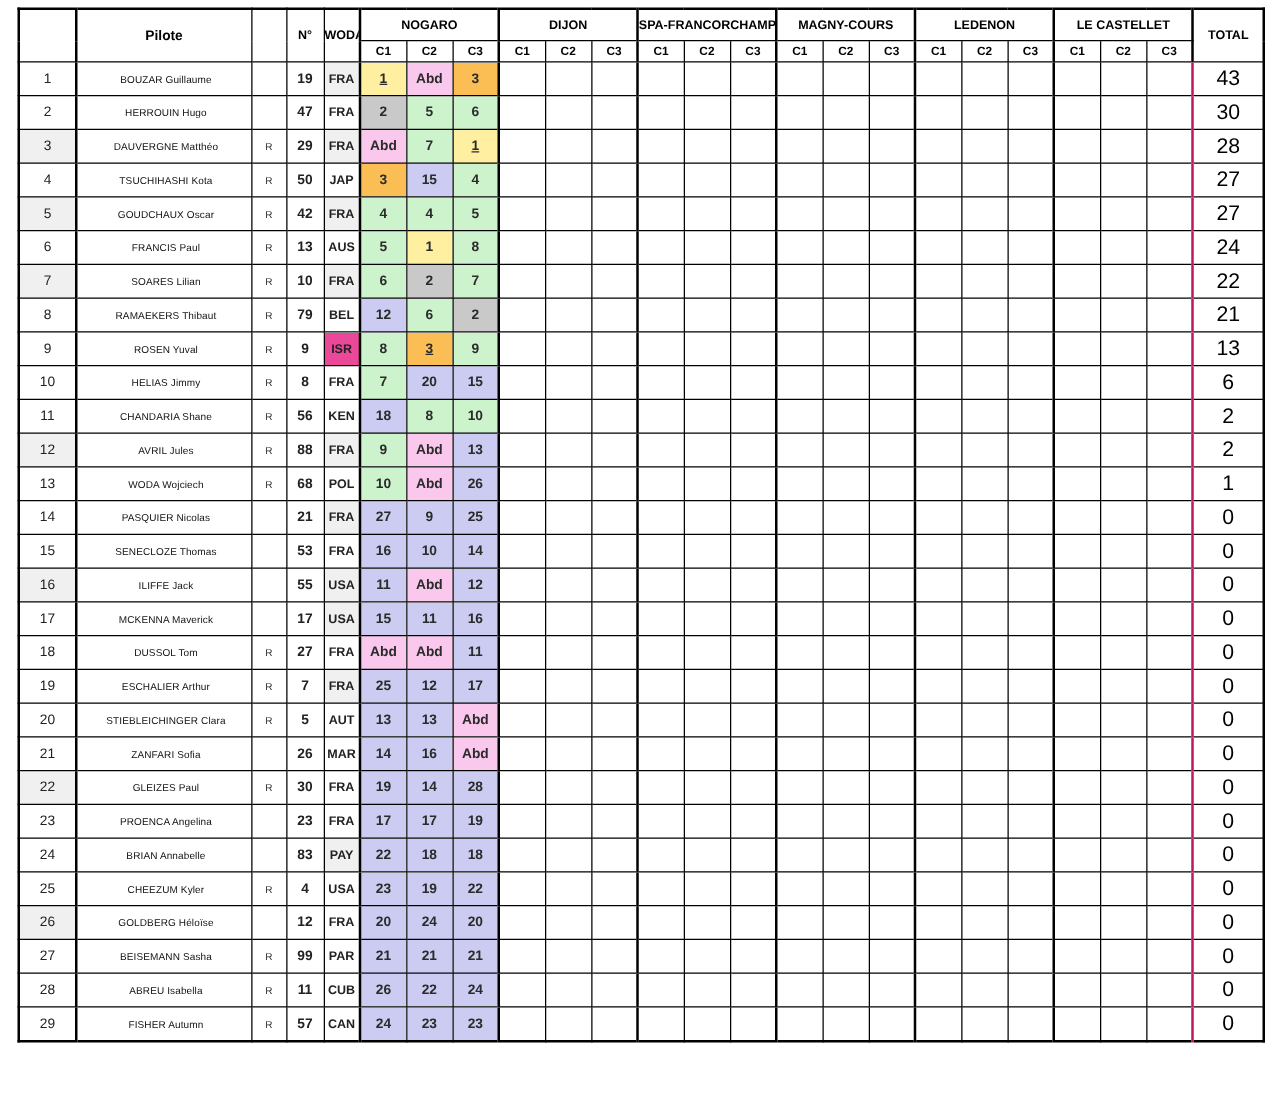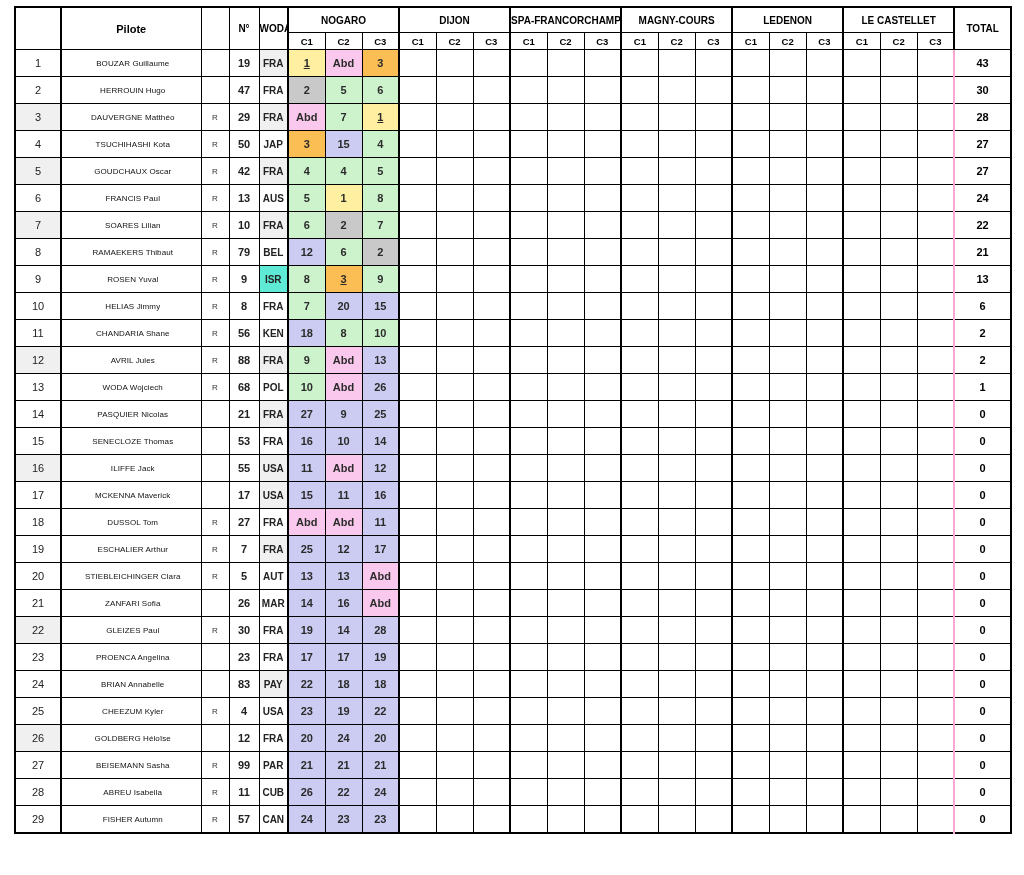--- a/index.html
+++ b/index.html
@@ -24,21 +24,21 @@
   th.small-h  { font-size:10px; font-weight:bold; }
   tbody td { height:26px; }
   td.pos    { font-size:11px; color:#222; }
   .pos-col-sep { border-right:2px solid #000; }
   td.driver { text-align:center; font-size:8px; padding-left:3px; color:#111; letter-spacing:0.1px; }
   td.rcol   { font-size:8px; color:#333; }
   td.numc   { font-size:11px; font-weight:600; color:#222; }
   td.pays   { font-size:10px; font-weight:600; color:#222; border-right:2px solid #000; }
   td.race   { font-size:11px; font-weight:600; color:#2b2b2b; }
   .vsep     { border-left:2px solid #000; }
-  td.totalc { font-size:11px; font-weight:bold; border-left:2px solid #f9a8d4; }
+  td.totalc { font-size:17px; font-weight:normal; border-left:2px solid #be185d; }
   th.totalh { border-left:2px solid #000; }
   .u        { text-decoration:underline; }
 </style>
 </head>
 <body>
 
 <div class="page">
   <table class="standings" id="standings">
       <colgroup>
         <col style="width: 46px;">
@@ -309,21 +309,21 @@
           <td class="race vsep"></td>
           <td class="race"></td>
           <td class="race"></td>
           <td class="totalc">21</td>
         </tr>
         <tr>
           <td class="pos pos-col-sep">9</td>
           <td class="driver">ROSEN Yuval</td>
           <td class="rcol">R</td>
           <td class="numc">9</td>
-          <td class="pays" style="background: #5eead4;">ISR</td>
+          <td class="pays" style="background: #ec4899;">ISR</td>
           <td class="race vsep" style="background: rgb(205, 243, 205);">8</td>
           <td class="race u" style="background: rgb(251, 190, 85);">3</td>
           <td class="race" style="background: rgb(205, 243, 205);">9</td>
           <td class="race vsep"></td>
           <td class="race"></td>
           <td class="race"></td>
           <td class="race vsep"></td>
           <td class="race"></td>
           <td class="race"></td>
           <td class="race vsep"></td>

